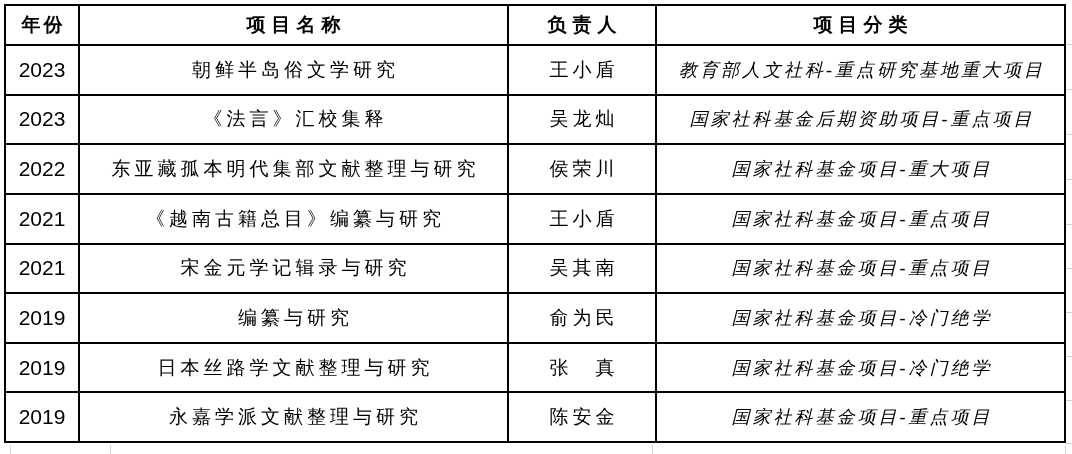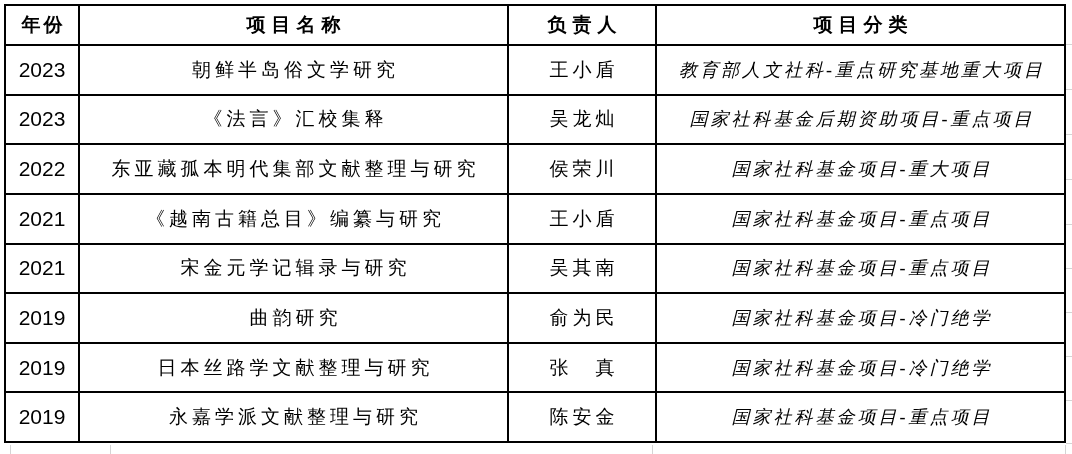--- a/index.html
+++ b/index.html
@@ -119,21 +119,21 @@
         <td class="category-cell">国家社科基金项目-重点项目</td>
       </tr>
       <tr class="data-row">
         <td class="year-cell">2021</td>
         <td class="name-cell">宋金元学记辑录与研究</td>
         <td class="leader-cell">吴其南</td>
         <td class="category-cell">国家社科基金项目-重点项目</td>
       </tr>
       <tr class="data-row">
         <td class="year-cell">2019</td>
-        <td class="name-cell">曲韵研究</td>
+        <td class="name-cell">编纂与研究</td>
         <td class="leader-cell">俞为民</td>
         <td class="category-cell">国家社科基金项目-冷门绝学</td>
       </tr>
       <tr class="data-row">
         <td class="year-cell">2019</td>
         <td class="name-cell">日本丝路学文献整理与研究</td>
         <td class="leader-cell">张　真</td>
         <td class="category-cell">国家社科基金项目-冷门绝学</td>
       </tr>
       <tr class="data-row">

